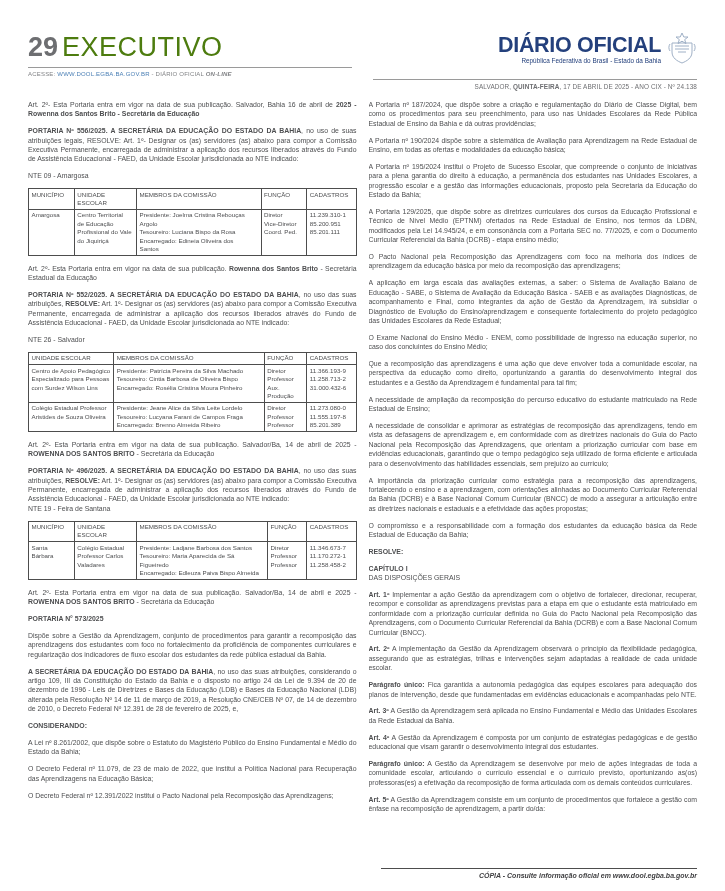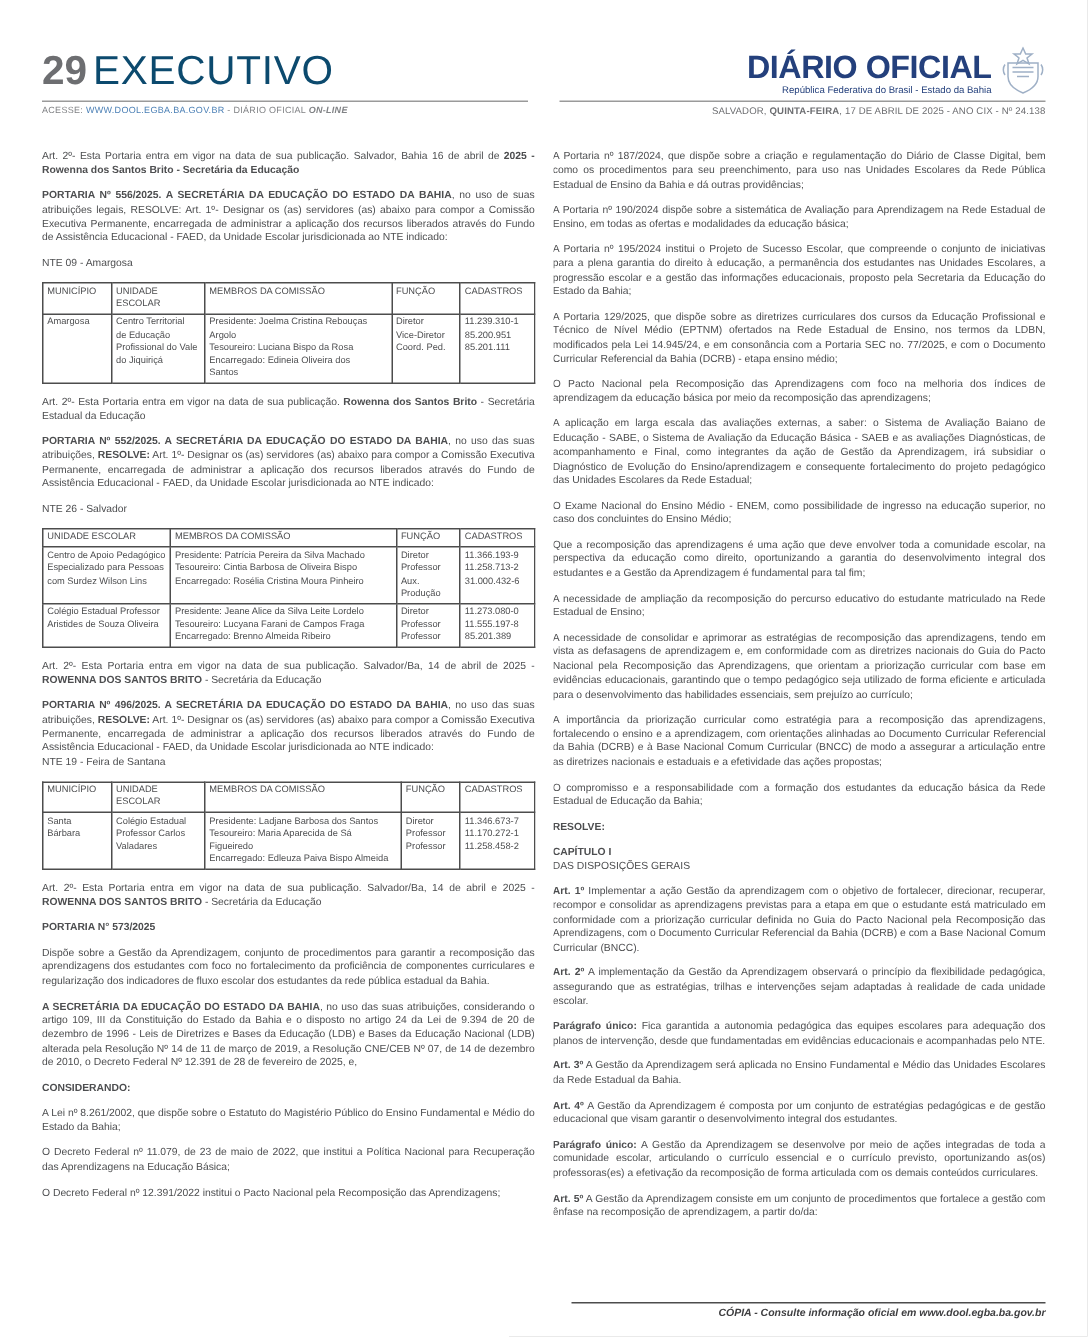--- a/index.html
+++ b/index.html
@@ -4,25 +4,25 @@
 <style>
   html,body{margin:0;padding:0;background:#d9d9d9;}
   .page{position:relative;width:725px;height:891px;background:#ffffff;margin:0 auto;
         font-family:"Liberation Sans", sans-serif;color:#4d4e50;overflow:hidden;}
   
   .header{position:absolute;top:34px;left:28px;right:28px;display:flex;justify-content:space-between;}
   .header-left{width:48.5%;}
   .header-right{width:48.5%;}
   .brand-line{display:flex;align-items:baseline;border-bottom:1px solid #9a9a9a;padding-bottom:3px;height:30px;}
   .page-num{font-size:27px;font-weight:bold;color:#6d6e71;line-height:1;}
-  .section-name{font-size:27px;color:#0c4a6e;margin-left:4px;letter-spacing:0.5px;line-height:1;}
+  .section-name{font-size:27px;color:#4d7c0f;margin-left:4px;letter-spacing:0.5px;line-height:1;}
   .access-line{font-size:6px;color:#808285;margin-top:3px;letter-spacing:0.2px;}
   .access-url{color:#4a7fb5;}
   .access-online{font-weight:bold;font-style:italic;}
-  .masthead{display:flex;justify-content:flex-end;align-items:center;border-bottom:1px solid #9a9a9a;padding-bottom:2px;height:31px;}
+  .masthead{display:flex;justify-content:flex-end;align-items:center;border-bottom:1px solid #9a9a9a;padding-bottom:14px;height:31px;}
   .masthead-text{text-align:right;}
   .masthead-title{font-size:21.5px;font-weight:bold;color:#24407c;line-height:1;letter-spacing:-0.3px;}
   .masthead-sub{font-size:6.4px;color:#24407c;margin-top:1px;}
   .coat{margin-left:6px;flex:0 0 auto;}
   .date-line{text-align:right;font-size:6.4px;color:#6d6e71;margin-top:3px;letter-spacing:0.1px;}
   
   .columns{position:absolute;top:100px;left:28px;right:28px;bottom:30px;display:flex;gap:12px;}
   .col{width:50%;overflow:hidden;}
   p.para{margin:0 0 7.5px 0;font-size:6.9px;line-height:1.36;text-align:justify;
          white-space:pre-wrap;color:#4d4e50;}

